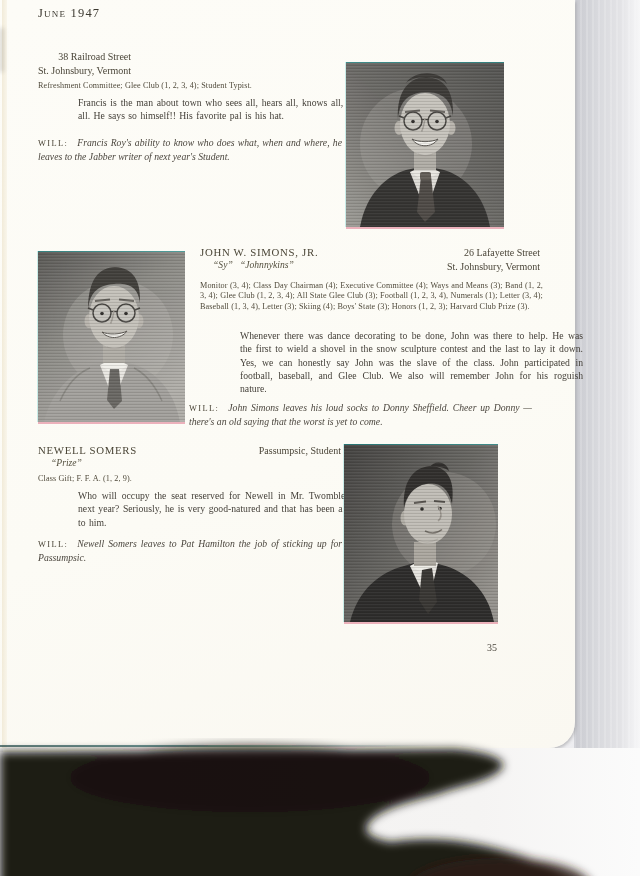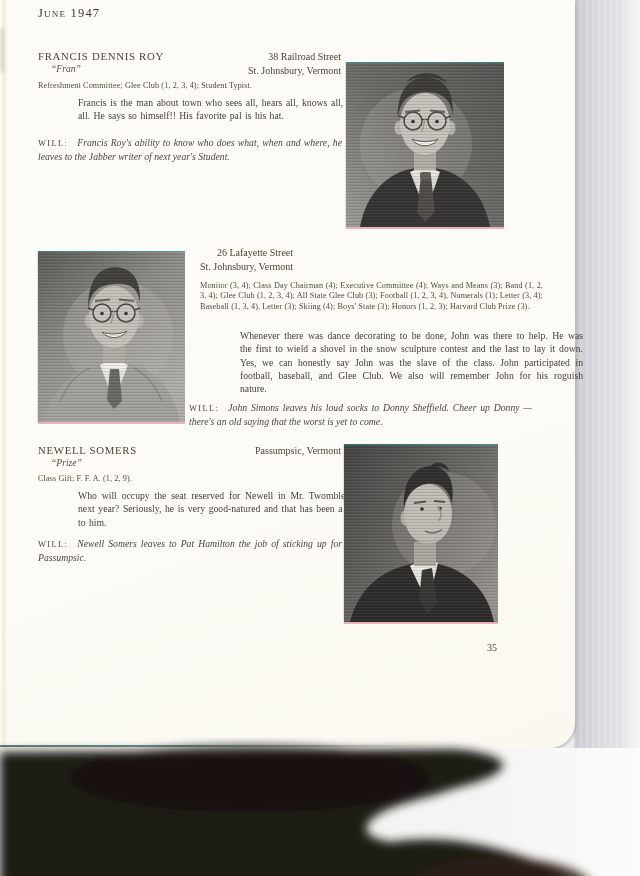--- a/index.html
+++ b/index.html
@@ -78,24 +78,20 @@
     </div>
 
   <div class="page">
     <div class="gutter-line"></div>
     <div class="smudge"></div>
 
     <div class="header">June 1947</div>
 
     <section>
       <div class="name-row" style="left:38px;top:50px;width:303px;">
-        <div>
-          <div class="name">FRANCIS DENNIS ROY</div>
-          <div class="nickname">“Fran”</div>
-        </div>
         <div class="addr">
           <div>38 Railroad Street</div>
           <div>St. Johnsbury, Vermont</div>
         </div>
       </div>
       <div class="acts" style="left:38px;top:81px;width:303px;">Refreshment Committee; Glee Club (1, 2, 3, 4); Student Typist.</div>
       <div class="bio" style="left:38px;top:96px;width:303px;">Francis is the man about town who sees all, hears all, knows all, and tells all. He says so himself!! His favorite pal is his hat.</div>
       <div class="will" style="left:38px;top:136px;width:304px;">
         <span class="will-label">WILL:</span><span>Francis Roy's ability to know who does what, when and where, he leaves to the Jabber writer of next year's Student.</span>
       </div>
@@ -169,40 +165,44 @@
         <circle cx="64" cy="62.5" r="1.8" fill="#332e27"></circle>
         <circle cx="88" cy="62.5" r="1.8" fill="#332e27"></circle>
         <path d="M76,59 C75,66 74,70 72.5,72.5" stroke="#a79c88" stroke-width="1.5" fill="none"></path>
         <path d="M64,81 C70,88.5 83,88.5 89,80 C83,83.5 70,84 64,81 Z" fill="#f7f4e8" stroke="#635948" stroke-width="1"></path>
         <path d="M69,96 C74,98.5 79,98.5 84,96" stroke="#b2a794" stroke-width="1.3" fill="none"></path>
       </svg>
     </div>
 
     <section>
       <div class="name-row" style="left:200px;top:246px;width:340px;">
+        <div>
+          <div class="name">JOHN W. SIMONS, JR.</div>
+          <div class="nickname">“Sy”   “Johnnykins”</div>
+        </div>
         <div class="addr">
           <div>26 Lafayette Street</div>
           <div>St. Johnsbury, Vermont</div>
         </div>
       </div>
       <div class="acts justify" style="left:200px;top:281px;width:343px;">Monitor (3, 4); Class Day Chairman (4); Executive Committee (4); Ways and Means (3); Band (1, 2, 3, 4); Glee Club (1, 2, 3, 4); All State Glee Club (3); Football (1, 2, 3, 4), Numerals (1); Letter (3, 4); Baseball (1, 3, 4), Letter (3); Skiing (4); Boys' State (3); Honors (1, 2, 3); Harvard Club Prize (3).</div>
       <div class="bio" style="left:200px;top:329px;width:343px;">Whenever there was dance decorating to be done, John was there to help. He was the first to wield a shovel in the snow sculpture contest and the last to lay it down. Yes, we can honestly say John was the slave of the class. John participated in football, baseball, and Glee Club. We also will remember John for his roguish nature.</div>
       <div class="will" style="left:189px;top:401px;width:343px;">
         <span class="will-label">WILL:</span><span>John Simons leaves his loud socks to Donny Sheffield. Cheer up Donny — there's an old saying that the worst is yet to come.</span>
       </div>
     </section>
 
     <section>
       <div class="name-row" style="left:38px;top:444px;width:303px;">
         <div>
           <div class="name">NEWELL SOMERS</div>
           <div class="nickname">“Prize”</div>
         </div>
         <div class="addr">
-          <div>Passumpsic, Vermont</div>
+          <div>Passumpsic, Student</div>
         </div>
       </div>
       <div class="acts" style="left:38px;top:474px;width:303px;">Class Gift; F. F. A. (1, 2, 9).</div>
       <div class="bio" style="left:38px;top:489px;width:303px;">Who will occupy the seat reserved for Newell in Mr. Twombley's room next year? Seriously, he is very good-natured and that has been a big asset to him.</div>
       <div class="will" style="left:38px;top:537px;width:304px;">
         <span class="will-label">WILL:</span><span>Newell Somers leaves to Pat Hamilton the job of sticking up for Passumpsic.</span>
       </div>
     </section>
 
     <div class="photo" style="left:344px;top:444px;width:154px;height:178px;">

